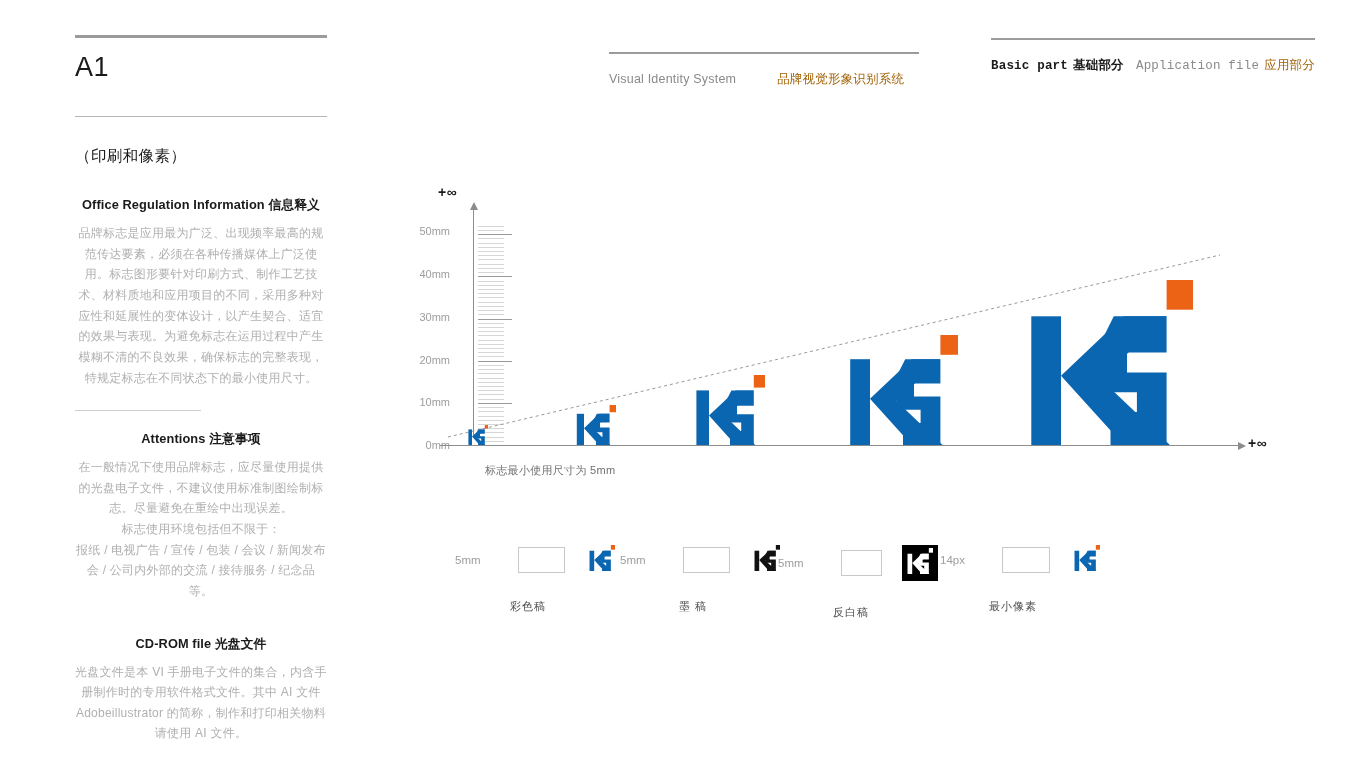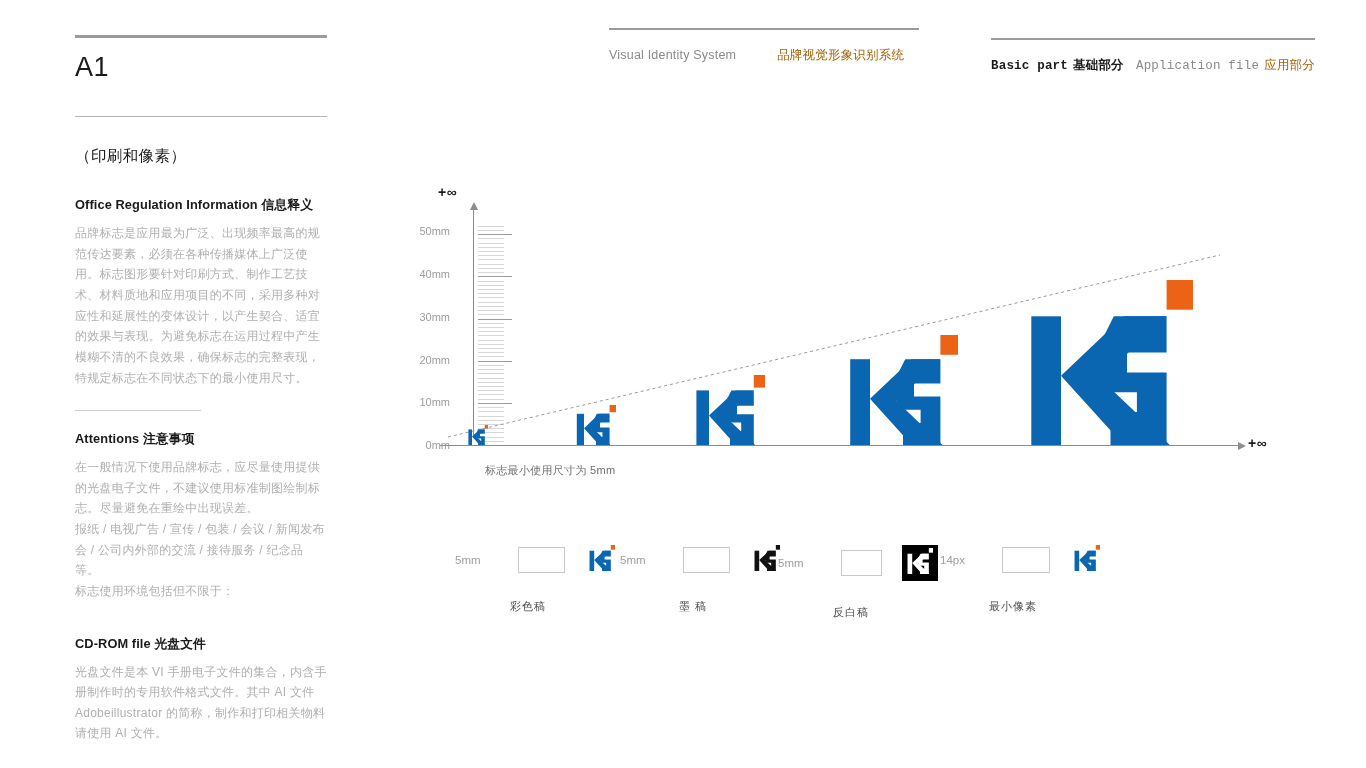--- a/index.html
+++ b/index.html
@@ -16,34 +16,34 @@
   
   .hdr-group{position:absolute;}
   .hdr-rule{height:2px;background:#9b9b9b;width:100%;}
   .hdr-row{display:flex;align-items:baseline;margin-top:17px;}
   .hdr-item{font-size:12.5px;letter-spacing:.2px;white-space:nowrap;}
   .hdr-en{color:#8a8a8a;}
   .hdr-cn{color:#a16207;margin-left:5px;}
   .hdr-item.active .hdr-en{color:#1a1a1a;font-weight:bold;}
   .hdr-item.active .hdr-cn{color:#1a1a1a;font-weight:bold;}
 
-  #hdrVIS{left:609px;top:28px;width:310px;}
+  #hdrVIS{left:609px;top:52px;width:310px;}
   #hdrVIS .hdr-row{justify-content:flex-start;}
   #hdrVIS .gap{width:36px;}
   #hdrParts{left:991px;top:38px;width:324px;font-family:Liberation Mono, monospace;}
   #hdrParts .gap{width:32px;}
 
   
   .left{position:absolute;left:75px;top:35px;width:252px;}
   .rule-top{height:2.5px;background:#9b9b9b;}
   .rule-mid{height:1.2px;background:#b5b5b5;margin-top:35px;}
   .a1{font-size:27px;color:#1a1a1a;letter-spacing:.5px;margin-top:16px;line-height:1;}
   .title-cn{margin-top:28px;font-size:15.5px;color:#1a1a1a;line-height:1.45;letter-spacing:.4px;}
 
-  .sec{margin-top:30px;}
+  .sec{margin-top:30px;text-align:center;}
   .sec-head{font-size:12.8px;color:#1a1a1a;font-weight:bold;letter-spacing:.1px;}
   .sec-head .cn{font-weight:bold;}
   .sec-body{margin-top:9px;font-size:12px;color:#b0b0b0;line-height:1.72;letter-spacing:.25px;}
   .sec-body p{margin:0;}
   .sec-sep{height:1px;background:#cfcfcf;margin-top:22px;width:126px;}
 
   
   .chart{position:absolute;left:430px;top:185px;width:830px;height:300px;}
   .axis-y{position:absolute;left:43px;top:24px;width:1px;height:228px;background:#8c8c8c;}
   .axis-y-arrow{position:absolute;left:39.5px;top:17px;width:0;height:0;
@@ -133,22 +133,22 @@
 
     <div class="sec-sep"></div>
 
     <div class="sec" style="margin-top:20px">
       <div class="sec-head">
         <span>Attentions</span>
         <span class="cn">注意事项</span>
       </div>
       <div class="sec-body">
         <p>在一般情况下使用品牌标志，应尽量使用提供的光盘电子文件，不建议使用标准制图绘制标志。尽量避免在重绘中出现误差。</p>
+        <p>标志使用环境包括但不限于：</p>
         <p>报纸 / 电视广告 / 宣传 / 包装 / 会议 / 新闻发布会 / 公司内外部的交流 / 接待服务 / 纪念品等。</p>
-        <p>标志使用环境包括但不限于：</p>
       </div>
     </div>
 
     <div class="sec" style="margin-top:34px">
       <div class="sec-head">
         <span>CD-ROM file</span>
         <span class="cn">光盘文件</span>
       </div>
       <div class="sec-body">
         <p>光盘文件是本 VI 手册电子文件的集合，内含手册制作时的专用软件格式文件。其中 AI 文件 Adobeillustrator 的简称，制作和打印相关物料请使用 AI 文件。</p>

